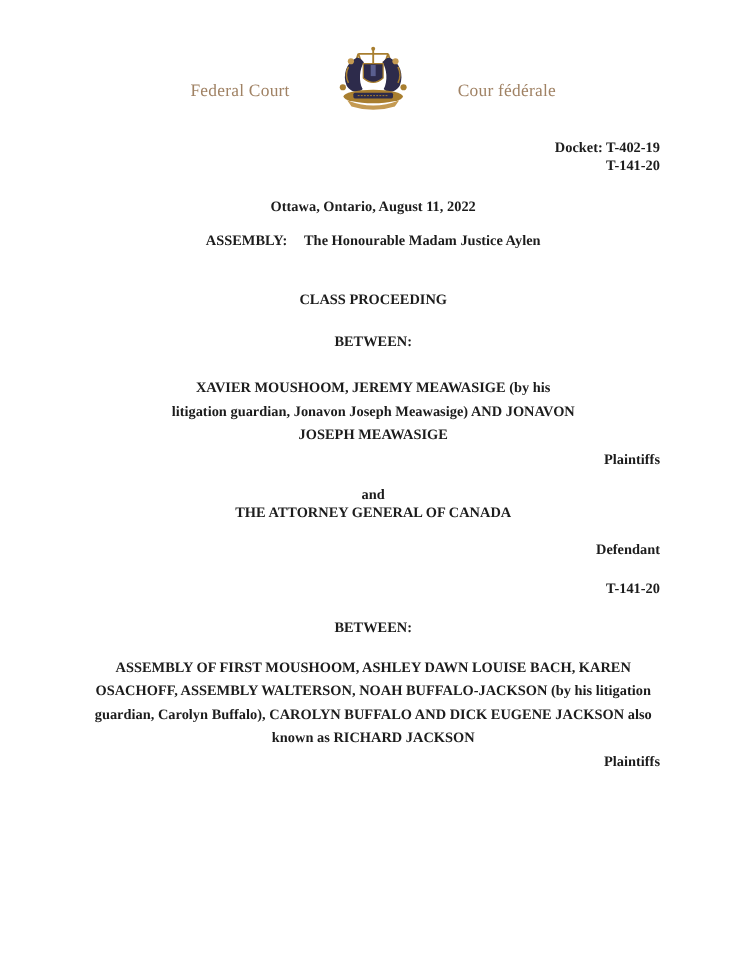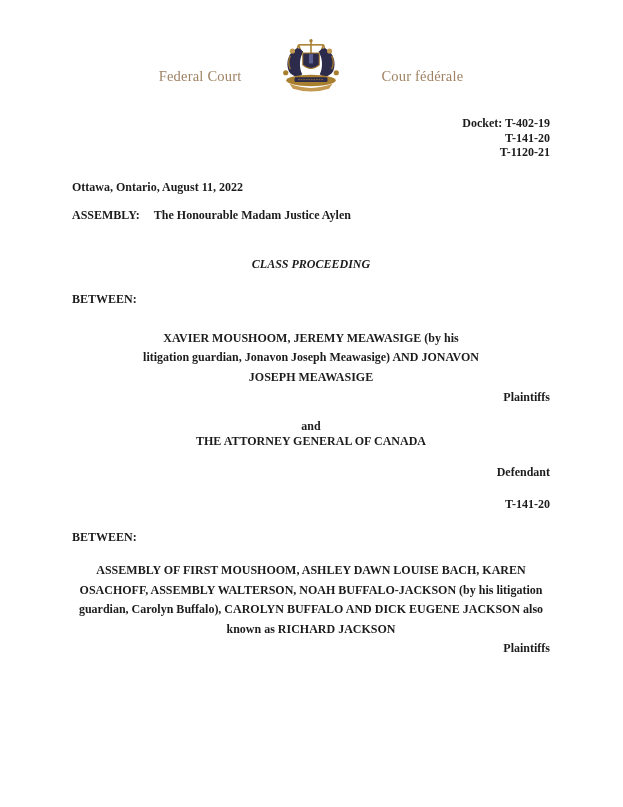--- a/index.html
+++ b/index.html
@@ -27,31 +27,31 @@
     margin-top: 30px;
     font-size: 14.5px;
     font-weight: 400;
     color: #a08264;
     white-space: nowrap;
     letter-spacing: 0.2px;
   }
   .crest { display: inline-block; line-height: 0; }
   
   .meta { margin-top: 14px; }
-  .line { font-size: 12px; font-weight: 700; line-height: 15px; }
+  .line { font-size: 12px; font-weight: 700; line-height: 15px; text-align: center; }
   .right { text-align: right; }
   .center { text-align: center; }
   .date-line { line-height: 14px; }
   .docket-block { margin-top: 13px; }
   .docket-block .line { line-height: 14.5px; }
   
   .place-date { margin-top: 20px; }
   .present-line { margin-top: 13px; }
   .present-value { margin-left: 14px; }
-  .proceeding { margin-top: 34px; font-style: italic; }
+  .proceeding { margin-top: 34px; }
   .between { margin-top: 20px; }
   .party-block { margin-top: 22px; }
   .party-block .line { line-height: 19.5px; text-align: center; }
   .role-1 { margin-top: 3px; }
   .and-sep { margin-top: 14px; }
   .opposing { margin-top: 0; }
   .role-2 { margin-top: 16px; }
   .docket-ref { margin-top: 17px; }
   .between-2 { margin-top: 18px; }
   .party-block-2 { margin-top: 16px; }
@@ -100,21 +100,20 @@
         <line x1="37" y1="80.5" x2="87" y2="80.5" stroke="#a87e2f" stroke-width="1.6" stroke-dasharray="3 2"></line>
       </svg>
     </span>
     <span class="court-title">Cour fédérale</span>
   </header>
 
   <div class="meta">
     <div class="docket-block">
       <div class="line right">Docket: T-402-19</div>
       <div class="line right">T-141-20</div>
-      <div class="line right">T-1120-21</div>
     </div>
   </div>
 
   <main>
     <div class="line place-date">Ottawa, Ontario, August 11, 2022</div>
 
     <div class="line present-line">
       <span>ASSEMBLY:</span><span class="present-value">The Honourable Madam Justice Aylen</span>
     </div>
 

